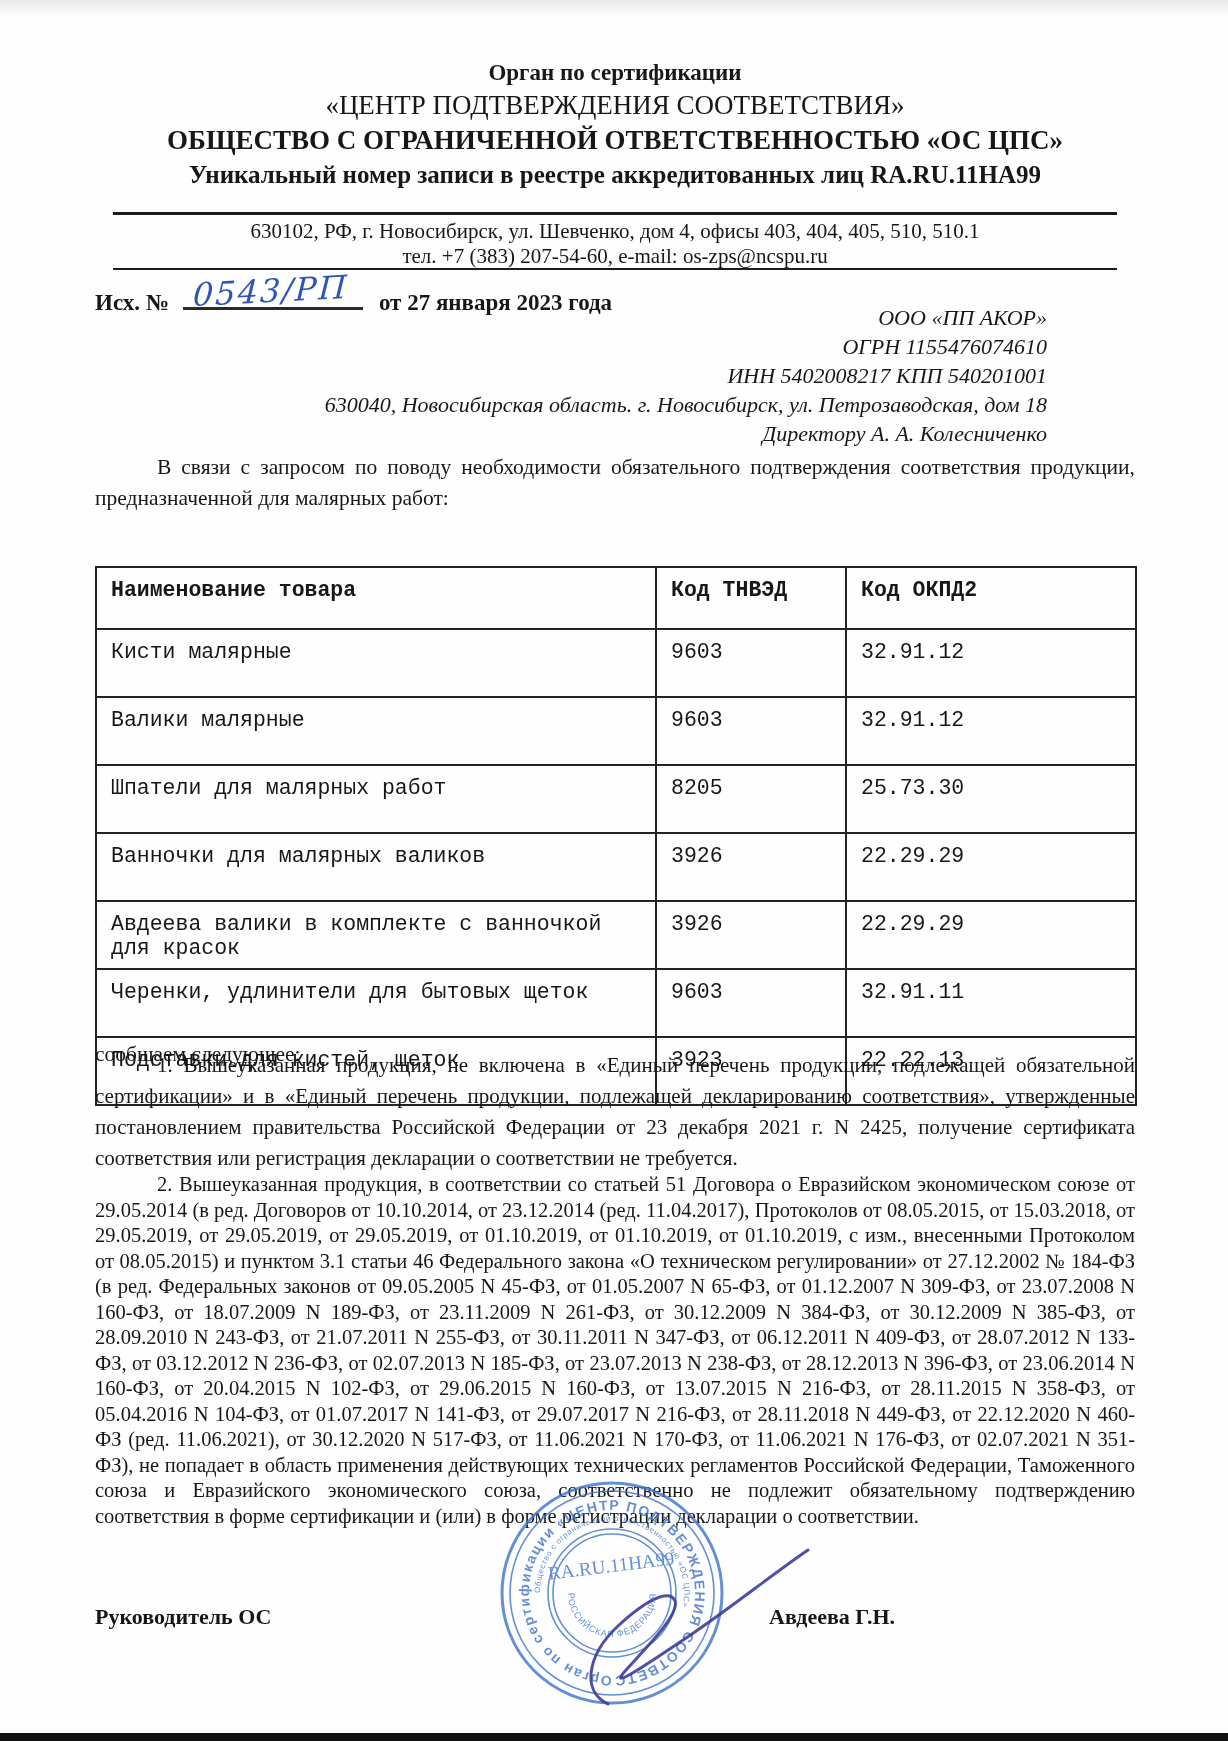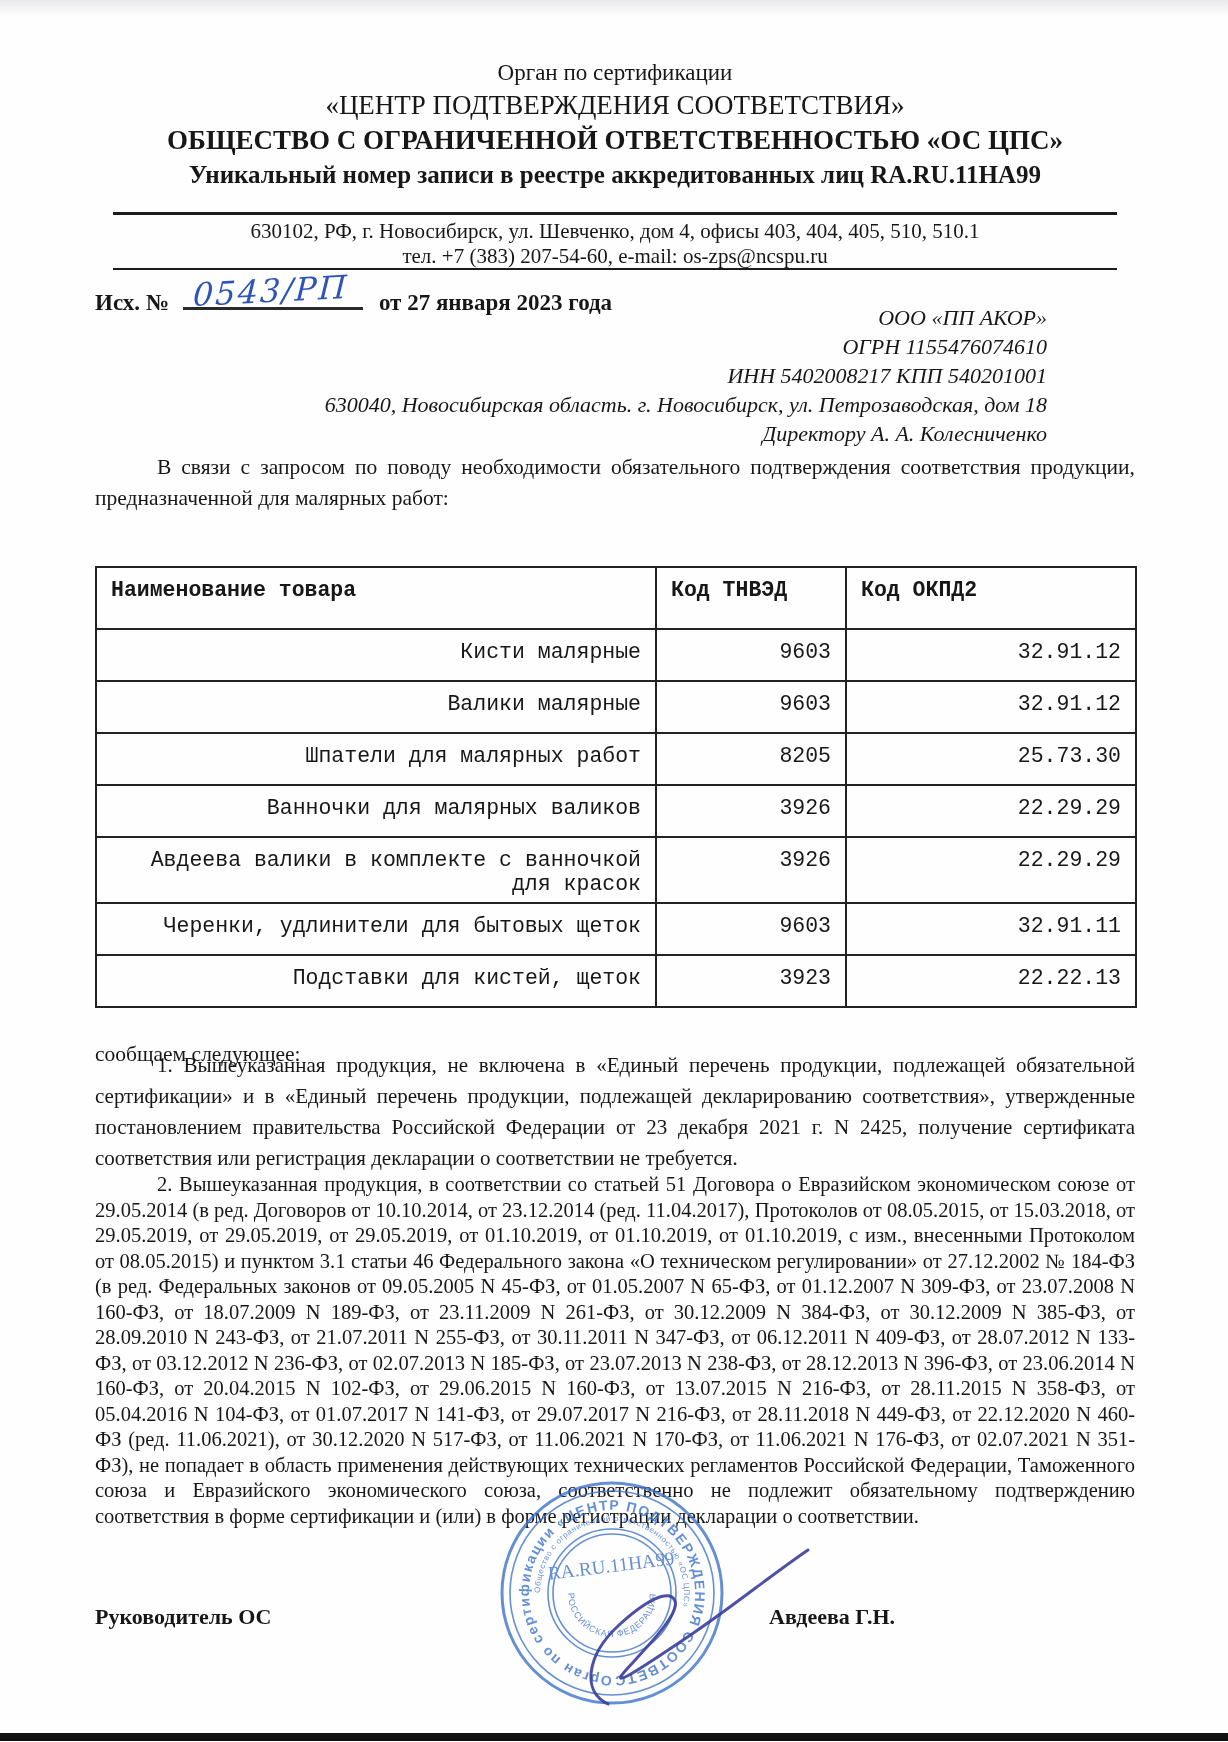--- a/index.html
+++ b/index.html
@@ -8,21 +8,21 @@
     overflow:hidden;font-family:"Liberation Serif","DejaVu Serif",serif;color:#171717;
   }
   .scan-top{position:absolute;top:0;left:0;right:0;height:16px;
     background:linear-gradient(#e9e9ec,#fefefe);}
   .scan-bottom{position:absolute;left:0;right:0;bottom:1px;height:8px;background:#101010;}
 
   .abs{position:absolute;left:95px;width:1040px;}
 
   
   .header-block{top:58px;text-align:center;}
-  .h-line1{font-size:23px;font-weight:normal;line-height:30px;}
+  .h-line1{font-size:23px;font-weight:bold;line-height:30px;}
   .h-line2{font-size:27px;font-weight:normal;line-height:35px;}
   .h-line3{font-size:27px;font-weight:bold;line-height:35px;}
   .h-line4{font-size:25px;font-weight:bold;line-height:33px;}
   .rule-thick{position:absolute;top:212px;left:113px;width:1004px;border-top:3px solid #1b1b1b;}
   .addr-block{top:219px;text-align:center;}
   .addr-line{font-size:21px;line-height:25px;}
   .rule-thin{position:absolute;top:268px;left:113px;width:1004px;border-top:2px solid #1b1b1b;}
 
   
   .ref-line{top:277px;display:flex;align-items:baseline;white-space:nowrap;
@@ -40,21 +40,21 @@
 
   .intro{top:452px;font-size:21.5px;line-height:31px;text-align:justify;text-indent:62px;}
 
   
   .tbl{top:566px;}
   table{border-collapse:collapse;width:1040px;table-layout:fixed;}
   col.c1{width:560px;}col.c2{width:190px;}col.c3{width:290px;}
   th,td{border:2px solid #222;vertical-align:top;text-align:left;
     padding:10px 14px 6px 14px;font-size:21.5px;font-family:Liberation Mono, monospace;}
   th{font-weight:bold;height:62px;box-sizing:border-box;}
-  td{height:52px;box-sizing:border-box;text-align:right;}
+  td{height:68px;box-sizing:border-box;}
 
   .after-table{top:1002px;font-size:21.5px;margin-top:40px;}
 
   .p1{top:1050px;font-size:21px;line-height:31px;text-align:justify;text-indent:62px;}
   .p2{top:1172px;font-size:20.5px;line-height:25.5px;text-align:justify;text-indent:62px;}
 
   
   .sign-row{top:1604px;display:flex;align-items:baseline;font-size:22px;font-weight:bold;}
   .sign-role{}
   .sign-name{margin-left:auto;margin-right:240px;}

